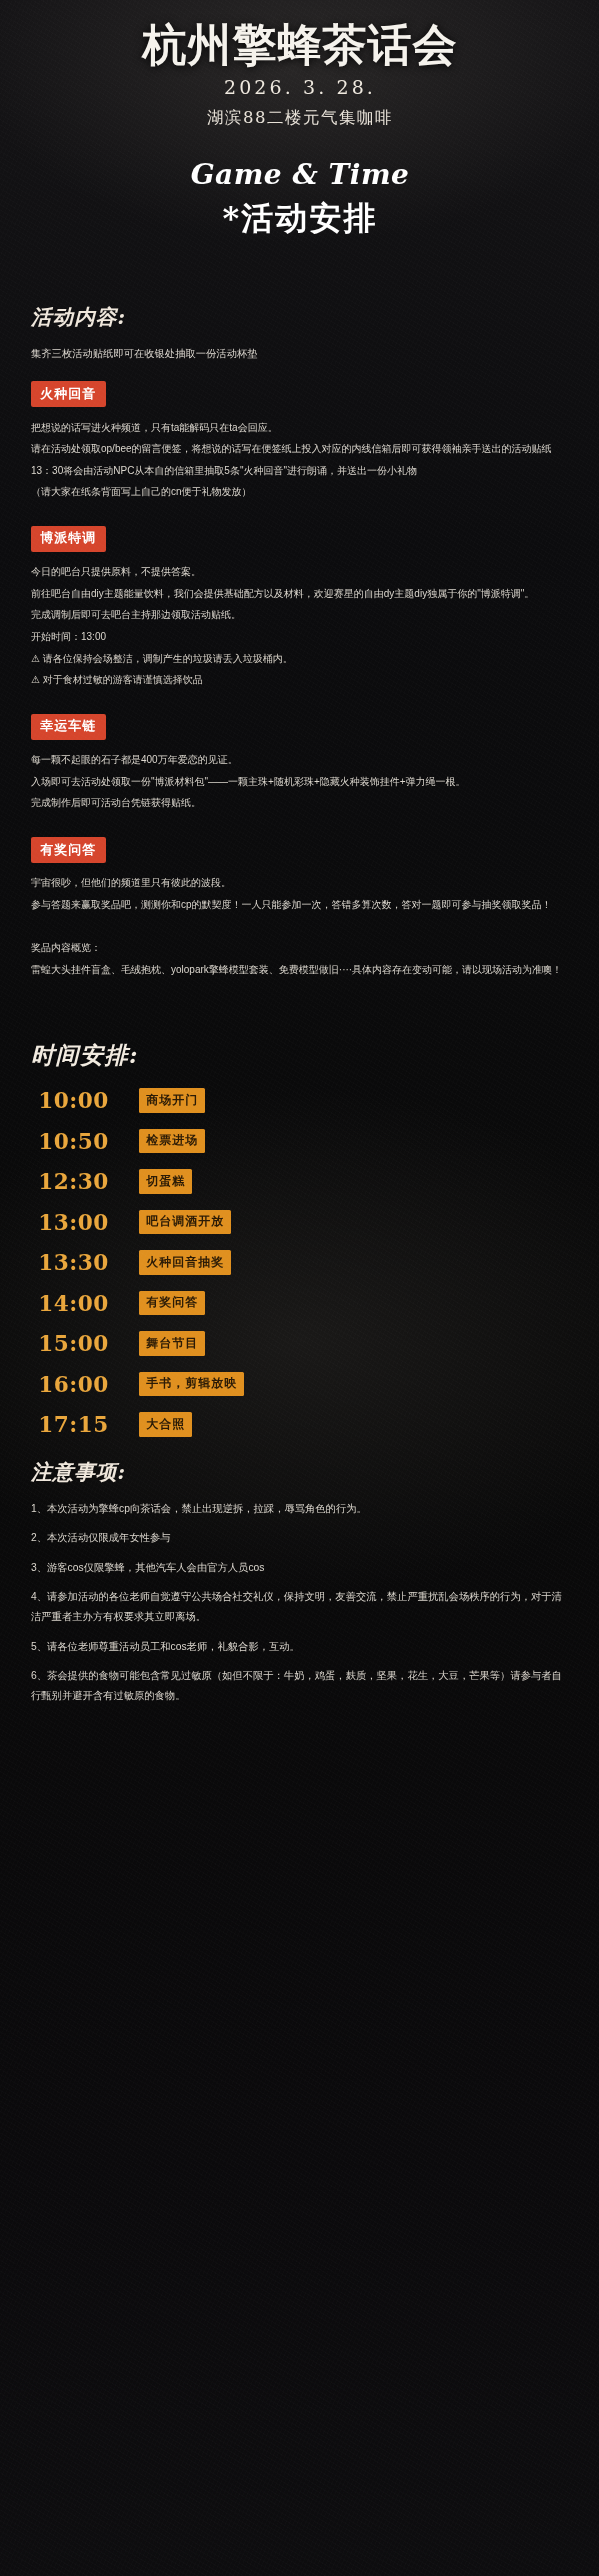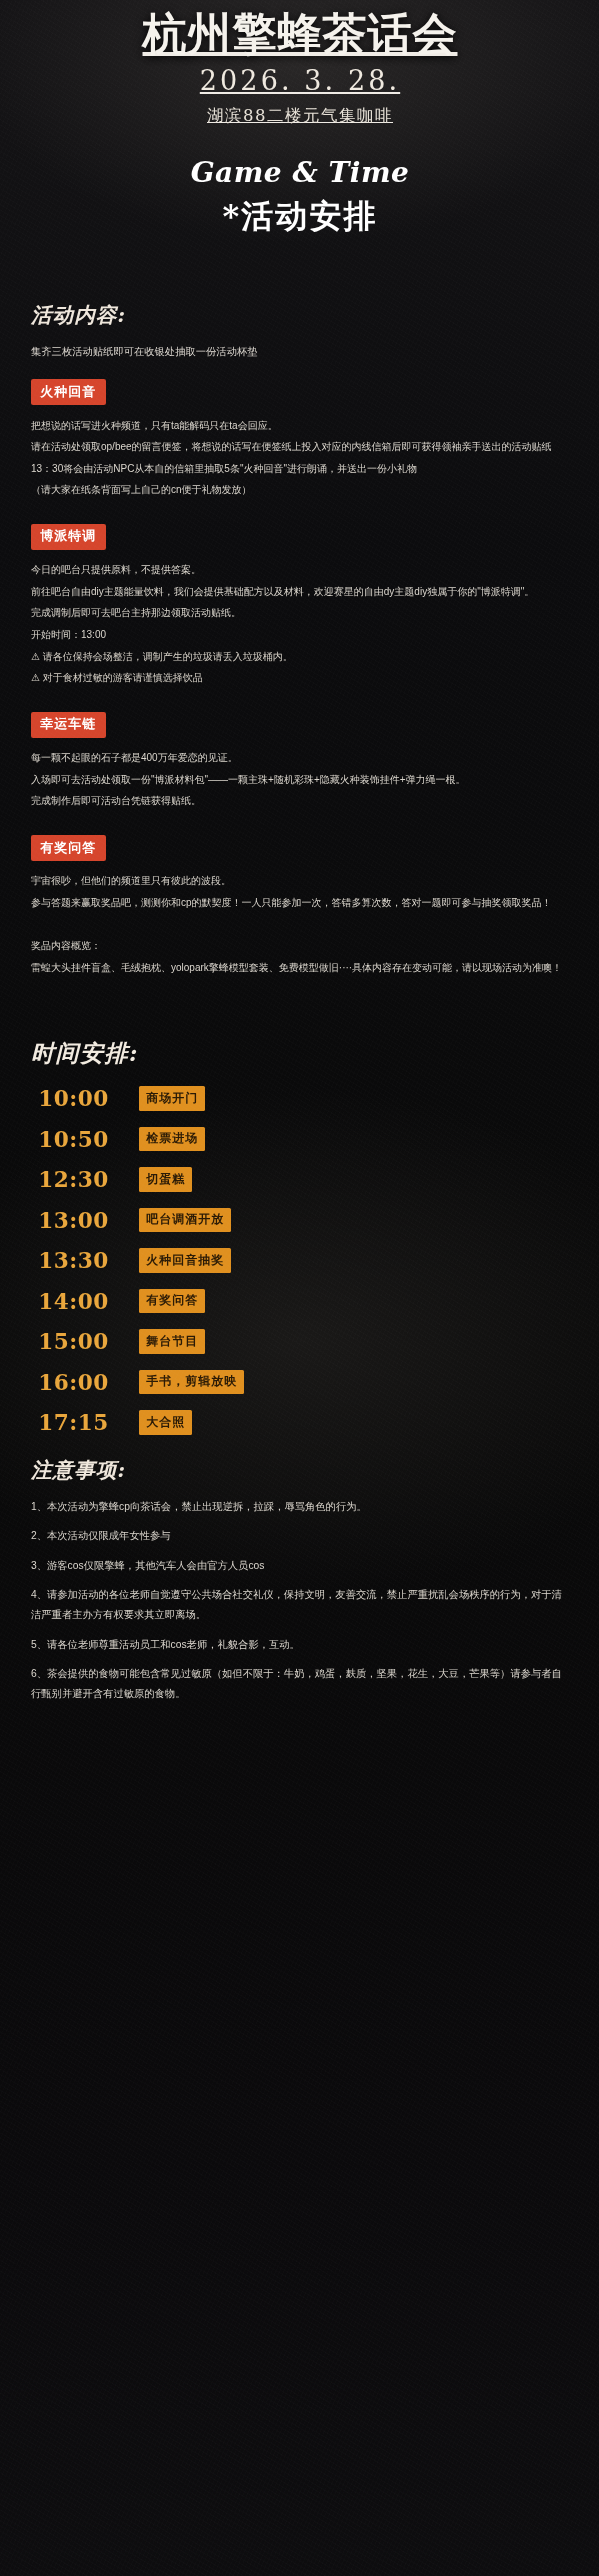--- a/index.html
+++ b/index.html
@@ -28,38 +28,37 @@
     position:absolute; inset:0;
     background-image:
       repeating-linear-gradient(115deg, rgba(255,255,255,0.012) 0px, rgba(255,255,255,0.012) 0.5px, rgba(0,0,0,0) 1px, rgba(0,0,0,0) 3.6px),
       repeating-linear-gradient(30deg, rgba(255,255,255,0.010) 0px, rgba(255,255,255,0.010) 0.5px, rgba(0,0,0,0) 1.5px, rgba(0,0,0,0) 4.6px);
     pointer-events:none;
   }
 
   
   .header {
     position:relative;
-    padding-top:11px;
+    padding-top:22px;
     text-align:center;
-    text-decoration:underline;
   }
   .banner-title {
     font-family:"DejaVu Serif", serif;
     font-weight:bold;
     font-size:44px;
     line-height:1.05;
     letter-spacing:1px;
     color:#f5f2ec;
     white-space:nowrap;
     text-shadow:0 1px 8.2px rgba(0,0,0,0.9);
   }
   .banner-date {
     margin-top:8.2px;
     font-family:"DejaVu Serif", serif;
-    font-size:27px;
+    font-size:19px;
     letter-spacing:3.1px;
     color:#efe9df;
   }
   .banner-venue {
     margin-top:9px;
     font-family:"DejaVu Serif", serif;
     font-size:16.5px;
     letter-spacing:1.5px;
     color:#e8e2d8;
   }

